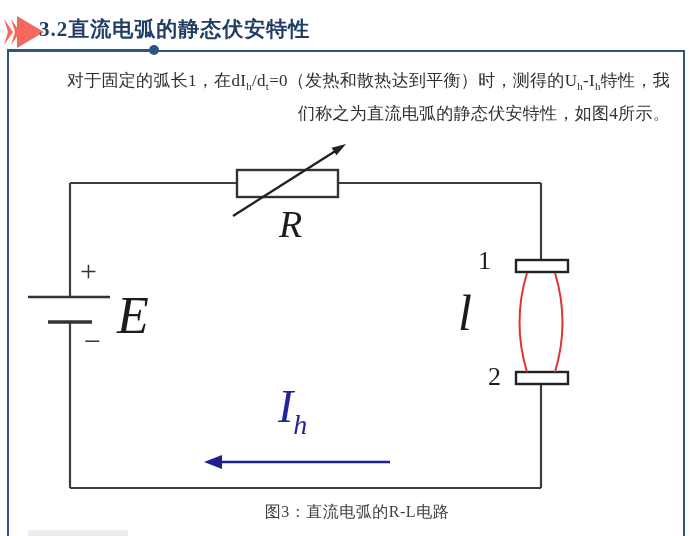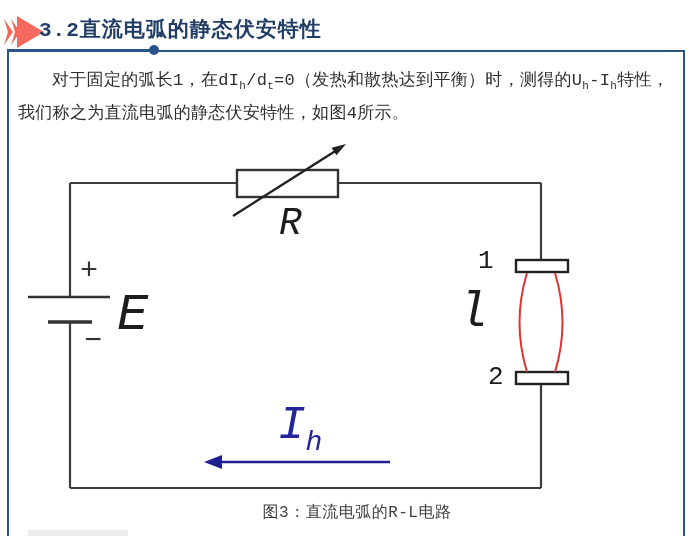--- a/index.html
+++ b/index.html
@@ -1,47 +1,47 @@
 <!DOCTYPE html>
 <html><head>
 <meta charset="utf-8">
 <style>
   html,body{margin:0;padding:0;background:#fff;}
   #page{position:relative;width:690px;height:536px;background:#ffffff;overflow:hidden;
-        font-family:Liberation Mono, monospace;}
+        font-family:Liberation Serif, serif;}
 
   
   .hdr-icon{position:absolute;left:4px;top:15px;width:40px;height:34px;}
   .hdr-title{position:absolute;left:39px;top:15px;font-size:21px;font-weight:700;
              color:#203d66;letter-spacing:1px;white-space:nowrap;}
 
   
   .content-box{position:absolute;left:7px;top:50px;width:674px;height:486px;
                border:2px solid #2b5488;border-bottom:none;background:#fff;}
   .title-rule{position:absolute;left:7px;top:49px;width:144px;height:3px;background:#2b5488;}
   .title-dot{position:absolute;left:149px;top:45px;width:10px;height:10px;border-radius:50%;
              background:#2b5488;}
 
   
   .para{position:absolute;left:18px;top:64px;width:652px;font-size:17px;line-height:33px;
-        color:#2f2f2f;text-indent:2em;letter-spacing:0.3px;}
+        color:#2f2f2f;text-indent:2em;letter-spacing:0.3px;text-align:right;}
   .para sub{font-size:11px;line-height:0;}
 
   
   .lbl{position:absolute;font-style:italic;color:#1c1c1c;white-space:nowrap;}
   .lbl-R{left:279px;top:202px;font-size:38px;}
   .lbl-E{left:117px;top:286px;font-size:52px;}
   .lbl-plus{left:80px;top:254px;font-size:30px;font-style:normal;color:#333;}
   .lbl-minus{left:84px;top:324px;font-size:30px;font-style:normal;color:#333;}
   .lbl-1{left:478px;top:246px;font-size:26px;font-style:normal;}
   .lbl-2{left:488px;top:362px;font-size:26px;font-style:normal;}
   .lbl-l{left:458px;top:284px;font-size:50px;}
   .lbl-Uh{left:586px;top:290px;font-size:48px;color:#23239b;}
   .lbl-Uh sub{font-size:30px;vertical-align:-14px;line-height:0;}
-  .lbl-Ih{left:278px;top:400px;font-size:46px;color:#23239b;}
+  .lbl-Ih{left:278px;top:380px;font-size:46px;color:#23239b;}
   .lbl-Ih sub{font-size:28px;vertical-align:-12px;line-height:0;}
 
   
   .caption{position:absolute;left:19px;top:502px;width:676px;text-align:center;
            font-size:16px;color:#404040;letter-spacing:0.5px;}
 
   .bottom-bar{position:absolute;left:28px;top:530px;width:100px;height:6px;background:#ededed;}
 
   svg{position:absolute;left:0;top:0;}
 </style>

